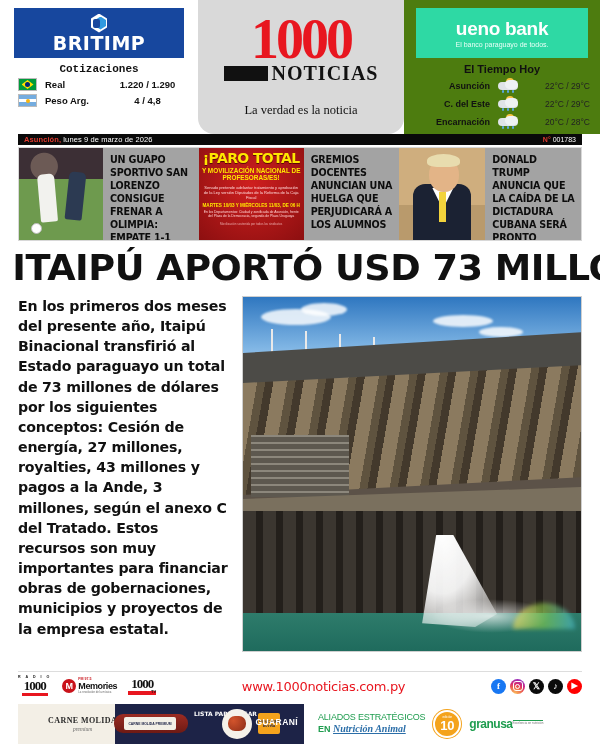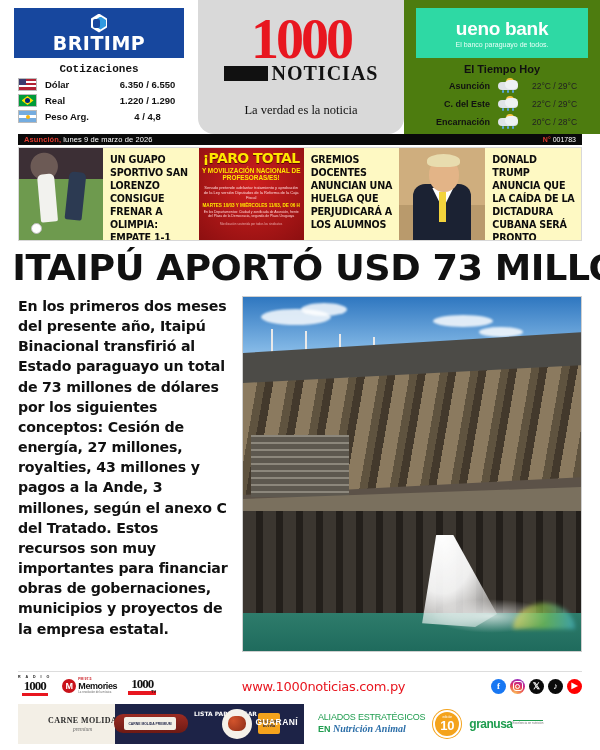--- a/index.html
+++ b/index.html
@@ -104,36 +104,36 @@
   .ueno-sub{color:#eafff7;font-size:7px;margin-top:3px;}
   .tiempo-title{text-align:center;font-size:11px;font-weight:bold;color:#111;margin:5px 0 3px 0;}
   .tiempo-row{display:flex;align-items:center;font-size:9px;color:#111;margin-bottom:2px;padding:0 10px 0 8px;}
   .tiempo-city{width:78px;text-align:right;font-weight:bold;font-size:9px;}
   .wicon{width:34px;height:16px;position:relative;flex:none;margin:0 4px;}
   .wicon .sun{position:absolute;left:12px;top:0px;width:8px;height:8px;border-radius:50%;background:#f6c243;}
   .wicon .cl1{position:absolute;left:4px;top:4px;width:20px;height:8px;border-radius:6px;background:#dfe3e8;}
   .wicon .cl2{position:absolute;left:11px;top:2px;width:13px;height:9px;border-radius:6px;background:#eef1f4;}
   .wicon .d1,.wicon .d2,.wicon .d3{position:absolute;width:2px;height:3px;background:#5aa7e0;border-radius:1px;top:12px;}
   .wicon .d1{left:8px;}.wicon .d2{left:13px;}.wicon .d3{left:18px;}
-  .tiempo-temp{flex:1;text-align:left;font-size:8.5px;color:#222;}
+  .tiempo-temp{flex:1;text-align:right;font-size:8.5px;color:#222;}
 
   
   .datebar{
     height:11px;background:#0a0a0a;display:flex;align-items:center;
     padding:0 6px;margin:0 18px;
   }
   .datebar-left{color:#e03a2f;font-size:7.5px;font-weight:bold;letter-spacing:.1px;}
   .datebar-left .dbl-rest{color:#ffffff;font-weight:normal;}
   .datebar-right{margin-left:auto;font-size:7px;color:#fff;}
   .datebar-right .n{color:#e03a2f;font-weight:bold;}
 
   
   .ticker{
     margin:2px 18px 0 18px;height:92px;
-    border:1px solid #d8d8d8;background:#fef9c3;
+    border:1px solid #d8d8d8;background:#a3a3a3;
     display:flex;overflow:hidden;
   }
   .tk-photo{width:84px;flex:none;position:relative;overflow:hidden;background:#2b4a2b;}
   .tk-photo.soccer{
     background:
       radial-gradient(circle at 30% 20%, #6c5a55 0 14%, transparent 15%),
       linear-gradient(#3c2f35 0 34%, #6e9a4e 34% 100%);
   }
   .tk-photo.soccer:before{
     content:"";position:absolute;left:20px;top:26px;width:17px;height:48px;background:#f2f2ee;
@@ -285,21 +285,21 @@
   .ad-left .plate{position:absolute;left:204px;top:5px;width:30px;height:30px;border-radius:50%;background:#f5f2ea;}
   .ad-left .plate:after{content:"";position:absolute;left:6px;top:7px;width:18px;height:15px;border-radius:7px;
      background:radial-gradient(circle at 30% 30%,#d3542c,#8c2d18);}
   .ad-left .badge{position:absolute;left:240px;top:9px;width:22px;height:21px;background:#f4a31c;border-radius:2px;
      display:flex;align-items:center;justify-content:center;font-size:3.2px;color:#1d2347;font-weight:bold;text-align:center;}
   .ad-left .guarani{position:absolute;right:6px;top:13px;color:#fff;font-size:8.5px;font-weight:bold;letter-spacing:.4px;}
   .ad-right{flex:1;background:#ffffff;display:flex;align-items:center;padding-left:10px;gap:8px;position:relative;}
   .ad-right .hd{line-height:1.1;}
   .ad-right .hd .l1{color:#1f9d4f;font-size:9px;font-weight:normal;letter-spacing:-.2px;}
   .ad-right .hd .l2{font-size:9px;font-weight:bold;color:#1f9d4f;}
-  .ad-right .hd .l2 em{font-family:"Liberation Serif",serif;font-style:italic;color:#2b6ea8;font-size:10px;}
+  .ad-right .hd .l2 em{font-family:"Liberation Serif",serif;font-style:italic;color:#2b6ea8;font-size:10px;text-decoration:underline;}
   .ad-right .ten{width:24px;height:24px;border-radius:50%;background:#f4a31c;color:#fff;
      display:flex;flex-direction:column;align-items:center;justify-content:center;line-height:1;
      border:2px solid #fff;box-shadow:0 0 0 1px #f4a31c;}
   .ad-right .ten .e{font-size:3px;}
   .ad-right .ten .n{font-size:13px;font-weight:bold;}
   .ad-right .gran{display:flex;flex-direction:row;line-height:1;}
   .ad-right .gran .g1{font-size:12px;font-weight:bold;color:#1f9d4f;letter-spacing:-.5px;}
   .ad-right .gran .g2{font-size:3px;color:#777;margin-top:2px;border-top:1px solid #1f9d4f;padding-top:1px;}
 </style>
 </head>
@@ -313,25 +313,20 @@
       <div class="britimp-box">
         <div class="britimp-mark">
           <div class="hex"></div>
             <div class="hex2"></div>
             <div class="notch"></div>
         </div>
         <div class="britimp-name">BRITIMP</div>
       </div>
       <div class="cotiz-title">Cotizaciones</div>
 
-      <div class="cotiz-row">
-        <span class="flag flag-us"></span>
-        <span class="cotiz-name">Dólar</span>
-        <span class="cotiz-val">6.350 / 6.550</span>
-      </div>
       <div class="cotiz-row">
         <span class="flag flag-br"></span>
         <span class="cotiz-name">Real</span>
         <span class="cotiz-val">1.220 / 1.290</span>
       </div>
       <div class="cotiz-row">
         <span class="flag flag-ar"></span>
         <span class="cotiz-name">Peso Arg.</span>
         <span class="cotiz-val">4 / 4,8</span>
       </div>

